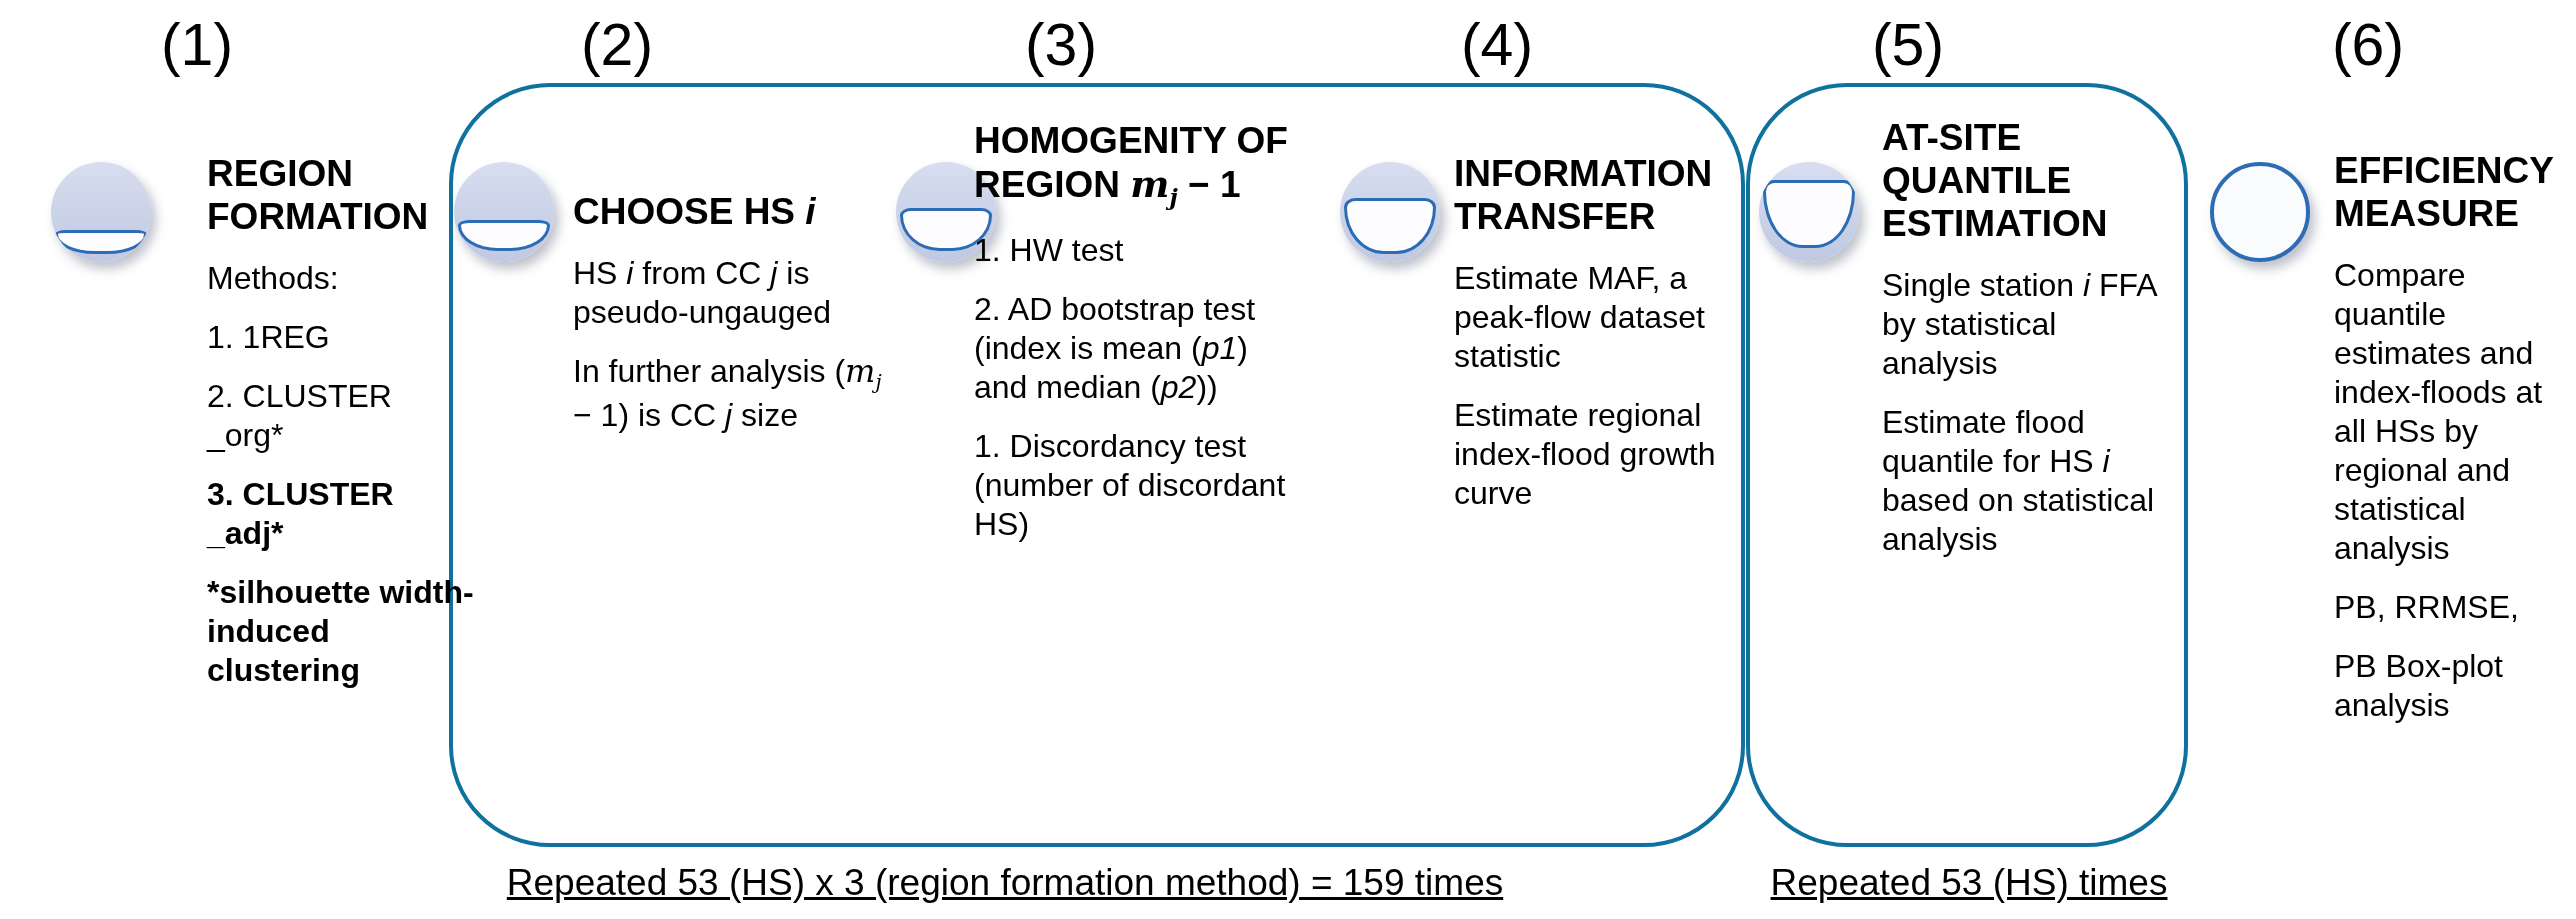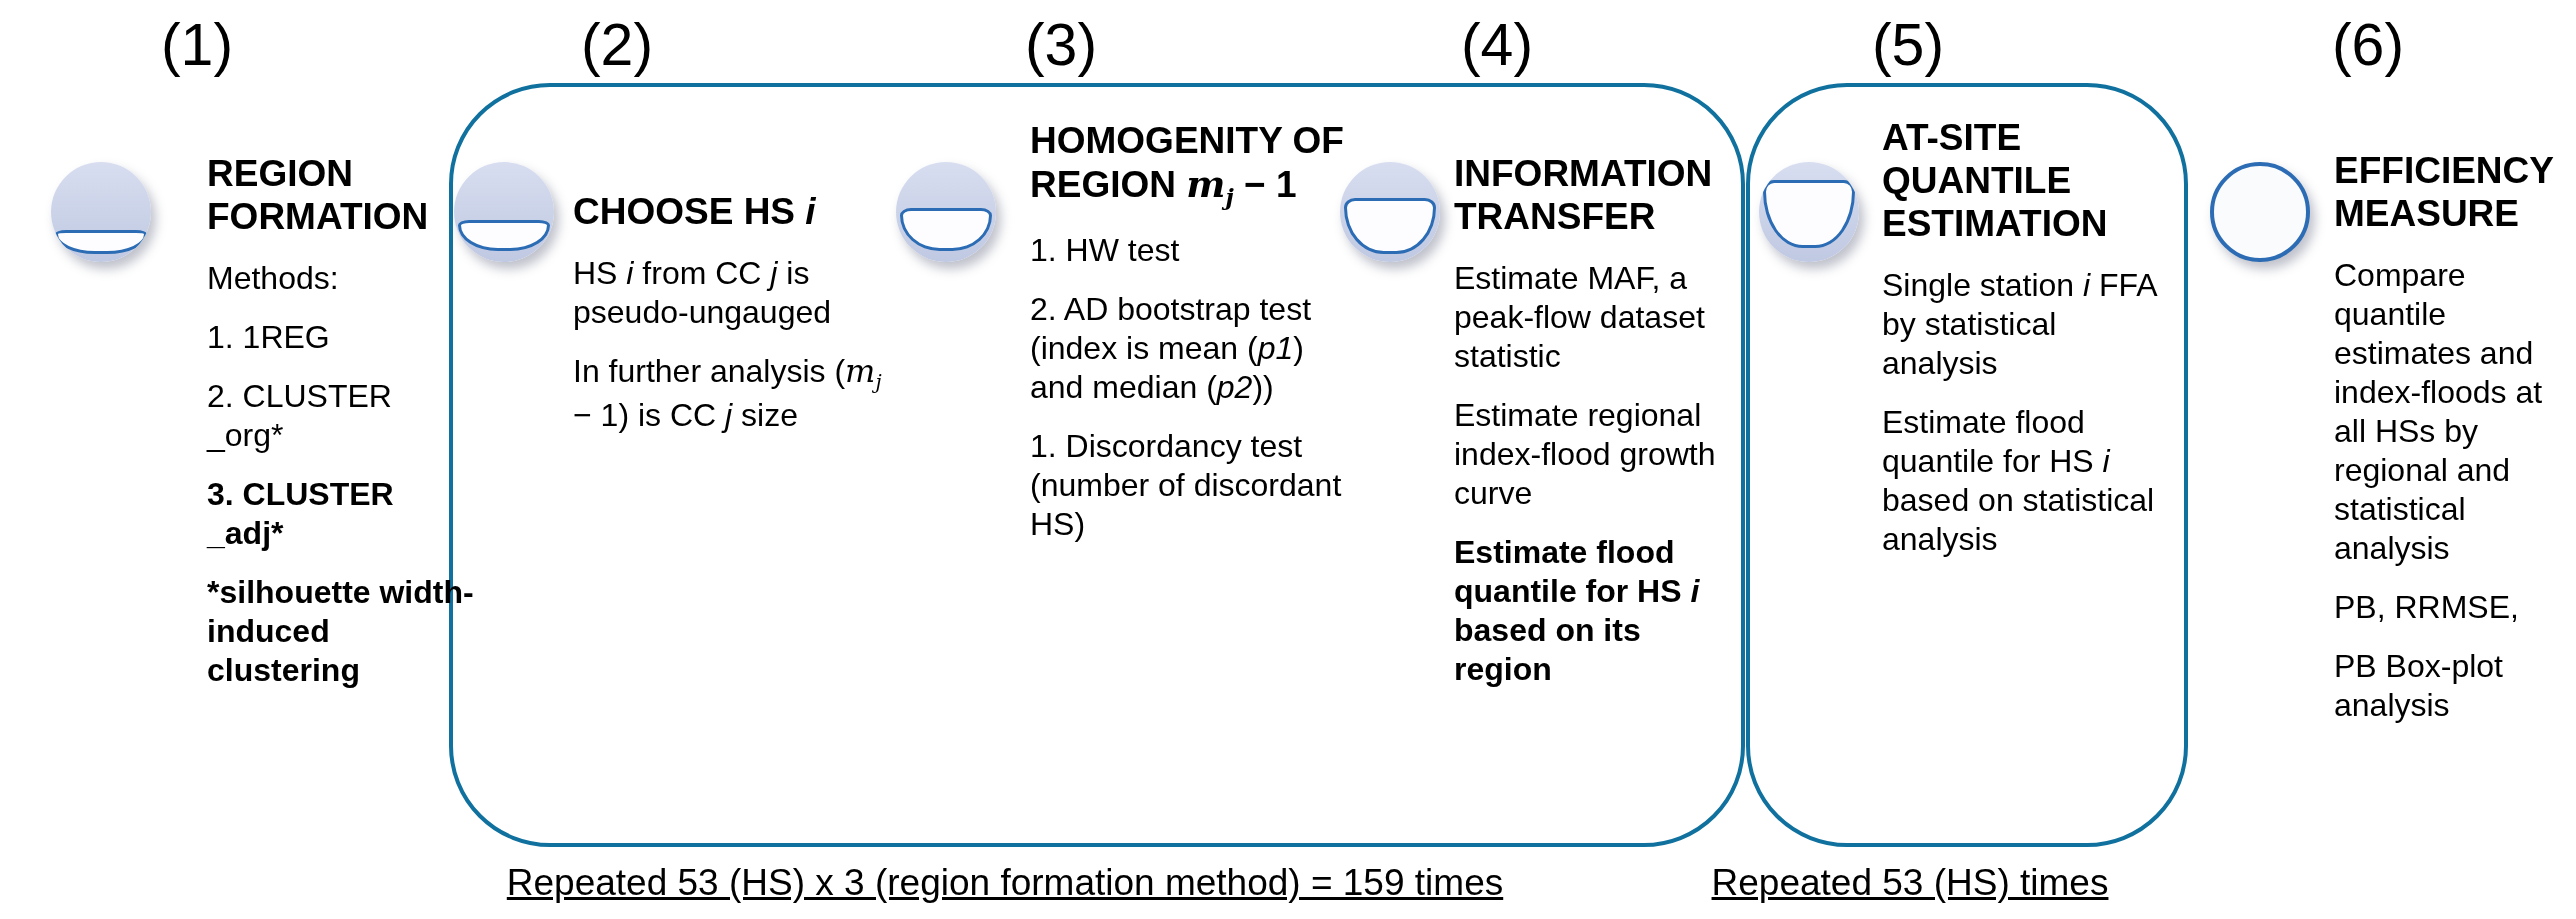--- a/index.html
+++ b/index.html
@@ -60,35 +60,35 @@
   
   .col{position:absolute;font-size:32px;line-height:1.22;}
   .col h3{font-size:37px;line-height:1.16;margin:0 0 20px 0;font-weight:700;}
   .col p{margin:0 0 20px 0;}
   .col b{font-weight:700;text-align:right;}
   .col i{font-style:italic;}
   .m{font-family:"DejaVu Serif",serif;font-style:italic;}
   sub{font-size:62%;}
   .c1{left:162px;top:153px;width:269px;margin-left:45px;}
   .c2{left:573px;top:191px;width:326px;}
-  .c3{left:1030px;top:120px;width:326px;}
+  .c3{left:974px;top:120px;width:326px;}
   .c4{left:1454px;top:153px;width:281px;}
   .c5{left:1882px;top:117px;width:287px;}
   .c6{left:2334px;top:150px;width:243px;}
 
   
   .caption{
     position:absolute;top:861px;
     font-size:37px;line-height:1.2;
     transform:translateX(-50%);
     white-space:nowrap;
     text-decoration:underline;
   }
   .cap1{left:1005px;}
-  .cap2{left:1910px;}
+  .cap2{left:1969px;}
 </style>
 </head>
 <body>
 
 <div id="canvas">
 
   <div id="box1" class="repeat-box"></div>
   <div id="box2" class="repeat-box"></div>
 
   <div class="stage-num n1">(1)</div>
@@ -134,21 +134,20 @@
     <h3>HOMOGENITY OF REGION <span class="m"><i>m</i><sub><i>j</i></sub></span> − 1</h3>
     <p>1. HW test</p>
     <p>2. AD bootstrap test (index is mean (<i>p1</i>) and median (<i>p2</i>))</p>
     <p>1. Discordancy test (number of discordant HS)</p>
   </div>
 
   <div class="col c4">
     <h3>INFORMATION TRANSFER</h3>
     <p>Estimate MAF, a peak-flow dataset statistic</p>
     <p>Estimate regional index-flood growth curve</p>
-    <p><b>Estimate flood quantile for HS <i>i</i> based on its region</b></p>
   </div>
 
   <div class="col c5">
     <h3>AT-SITE QUANTILE ESTIMATION</h3>
     <p>Single station <i>i</i> FFA by statistical analysis</p>
     <p>Estimate flood quantile for HS <i>i</i> based on statistical analysis</p>
   </div>
 
   <div class="col c6">
     <h3>EFFICIENCY MEASURE</h3>

